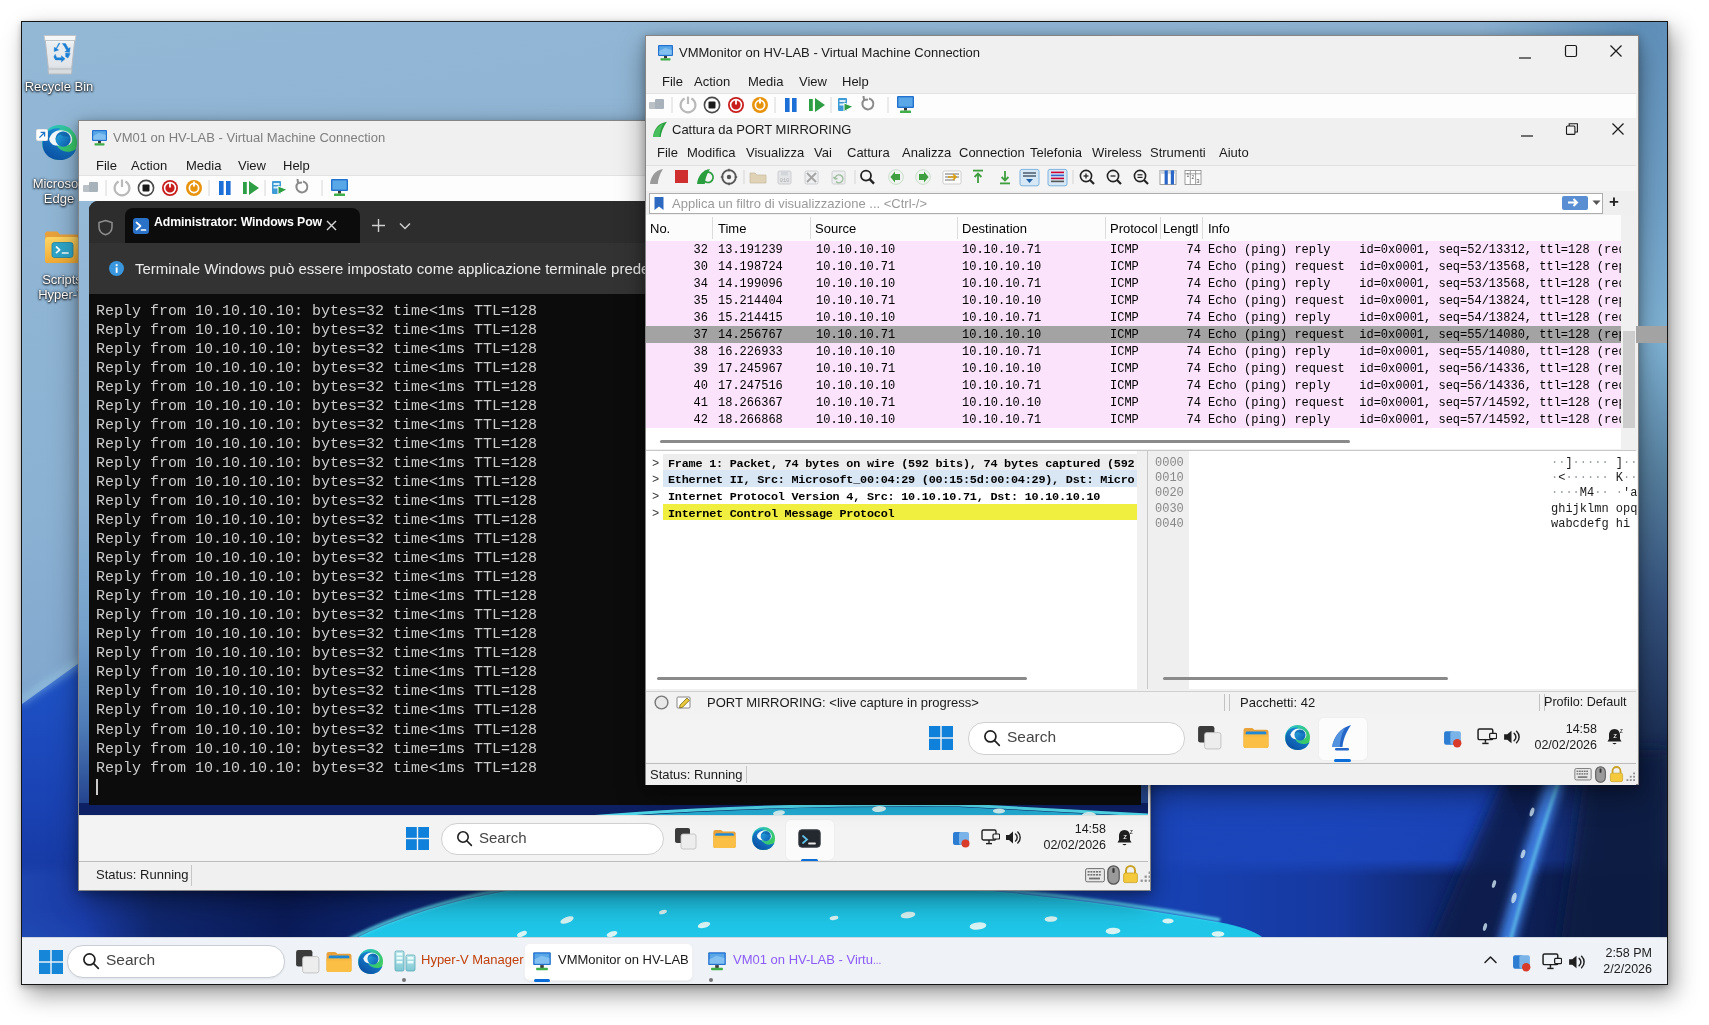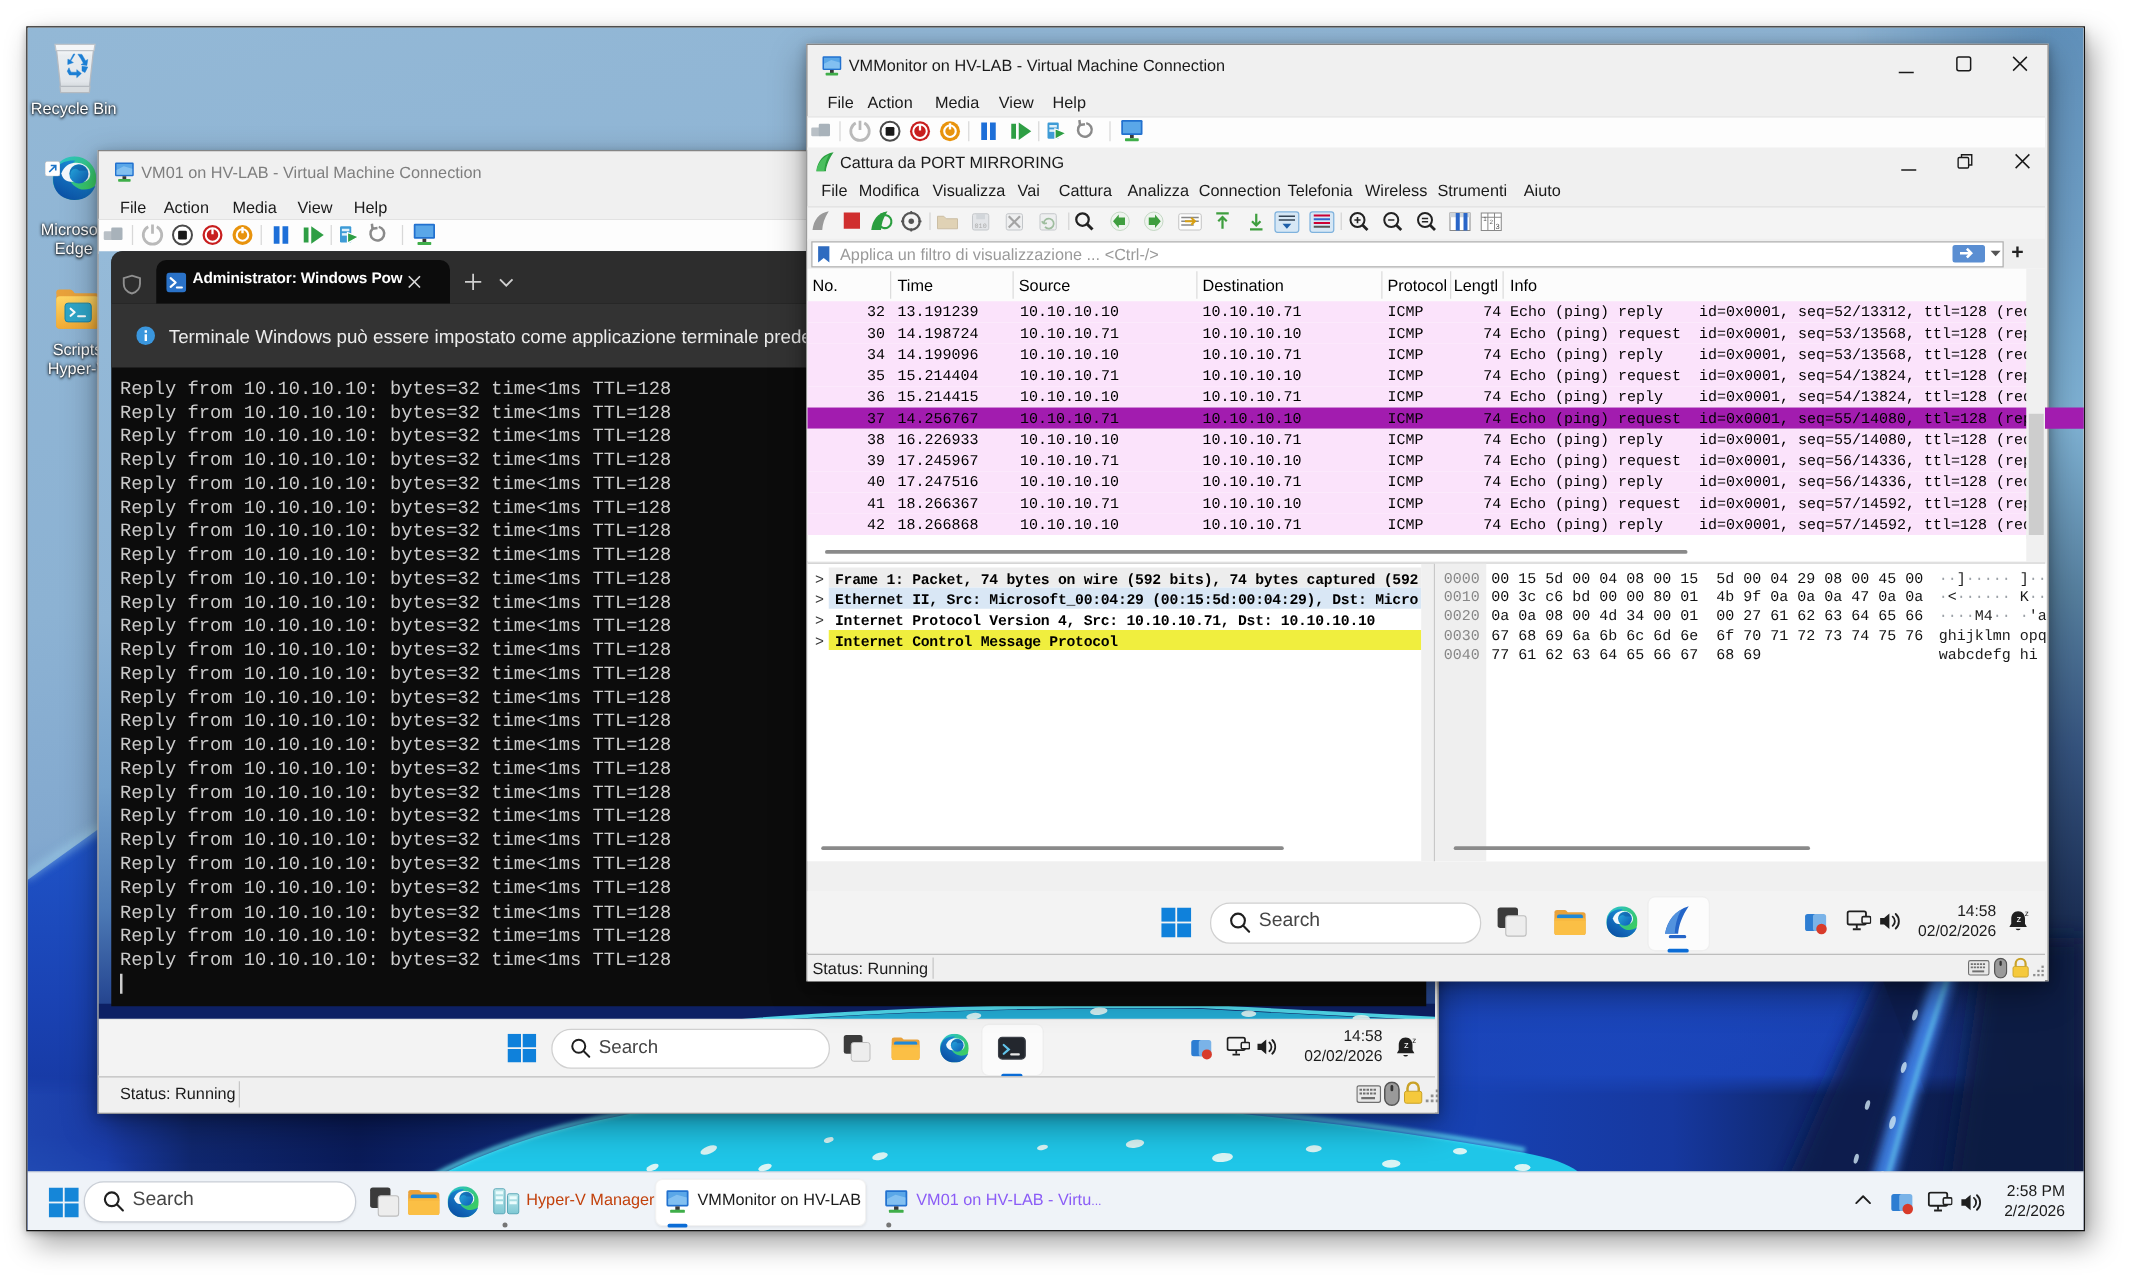--- a/index.html
+++ b/index.html
@@ -689,21 +689,21 @@
 </div>
 <div class="ab" style="left:0;top:68px;width:975px;height:17px;background:#fbe3fb">
 <span class="ab mono" style="left:0;top:2px;width:62px;text-align:right;font-size:12px">36</span>
 <span class="ab mono" style="left:72px;top:2px;font-size:12px">15.214415</span>
 <span class="ab mono" style="left:170px;top:2px;font-size:12px">10.10.10.10</span>
 <span class="ab mono" style="left:316px;top:2px;font-size:12px">10.10.10.71</span>
 <span class="ab mono" style="left:464px;top:2px;font-size:12px">ICMP</span>
 <span class="ab mono" style="left:495px;top:2px;width:60px;text-align:right;font-size:12px">74</span>
 <span class="ab mono" style="left:562px;top:2px;font-size:12px;width:420px;overflow:hidden;display:inline-block">Echo (ping) reply    id=0x0001, seq=54/13824, ttl=128 (reque</span>
 </div>
-<div class="ab" style="left:0;top:85px;width:1052px;height:17px;background:#a21caf">
+<div class="ab" style="left:0;top:85px;width:1052px;height:17px;background:#a3a3a3">
 <span class="ab mono" style="left:0;top:2px;width:62px;text-align:right;font-size:12px">37</span>
 <span class="ab mono" style="left:72px;top:2px;font-size:12px">14.256767</span>
 <span class="ab mono" style="left:170px;top:2px;font-size:12px">10.10.10.71</span>
 <span class="ab mono" style="left:316px;top:2px;font-size:12px">10.10.10.10</span>
 <span class="ab mono" style="left:464px;top:2px;font-size:12px">ICMP</span>
 <span class="ab mono" style="left:495px;top:2px;width:60px;text-align:right;font-size:12px">74</span>
 <span class="ab mono" style="left:562px;top:2px;font-size:12px;width:420px;overflow:hidden;display:inline-block">Echo (ping) request  id=0x0001, seq=55/14080, ttl=128 (reply</span>
 </div>
 <div class="ab" style="left:0;top:102px;width:975px;height:17px;background:#fbe3fb">
 <span class="ab mono" style="left:0;top:2px;width:62px;text-align:right;font-size:12px">38</span>
@@ -760,26 +760,41 @@
     <div class="ab" style="left:17px;top:3px;width:474px;height:16.7px;background:#ededed"></div>
     <div class="ab" style="left:17px;top:19.7px;width:474px;height:16.7px;background:#d9e7f5"></div>
     <div class="ab" style="left:17px;top:53.1px;width:474px;height:16.7px;background:#f0ee3e"></div>
     <div class="ab mono" style="left:22px;top:5px;font-size:11.8px;line-height:16.7px;color:#000;font-weight:bold;width:472px;overflow:hidden;letter-spacing:-0.22px">Frame 1: Packet, 74 bytes on wire (592 bits), 74 bytes captured (592<br>Ethernet II, Src: Microsoft_00:04:29 (00:15:5d:00:04:29), Dst: Micro<br>Internet Protocol Version 4, Src: 10.10.10.71, Dst: 10.10.10.10<br>Internet Control Message Protocol</div>
     <div class="ab" style="left:11px;top:226px;width:370px;height:3.4px;background:#8a8a8a;border-radius:2px"></div>
     <div class="ab" style="left:491px;top:0;width:10px;height:238px;background:#f0f0f0"></div>
 
     <div class="ab" style="left:501px;top:0;width:489px;height:238px;background:#fff;border-left:1px solid #c8c8c8">
       <div class="ab" style="left:0;top:0;width:41px;height:238px;background:#efefef"></div>
       <div class="ab mono" style="left:7px;top:5px;font-size:12px;line-height:15.4px;color:#888">0000<br>0010<br>0020<br>0030<br>0040</div>
-      <div class="ab mono" style="left:45px;top:5px;font-size:12px;line-height:15.4px;color:#111">00 15 5d 00 04 08 00 15  5d 00 04 29 08 00 45 00<br>00 3c c6 bd 00 00 80 01  4b 9f 0a 0a 0a 47 0a 0a<br>0a 0a 08 00 4d 34 00 01  00 27 61 62 63 64 65 66<br>67 68 69 6a 6b 6c 6d 6e  6f 70 71 72 73 74 75 76<br>77 61 62 63 64 65 66 67  68 69</div>
       <div class="ab mono" style="left:403px;top:5px;font-size:12px;line-height:15.4px;color:#1a1a1a;width:86px;overflow:hidden"><span style="color:#9aa0a6">··</span>]<span style="color:#9aa0a6">·····</span> ]<span style="color:#9aa0a6">··</span>)E<br><span style="color:#9aa0a6">·</span>&lt;<span style="color:#9aa0a6">······</span> K<span style="color:#9aa0a6">····</span>G<br><span style="color:#9aa0a6">····</span>M4<span style="color:#9aa0a6">··</span> <span style="color:#9aa0a6">·</span>'abcdef<br>ghijklmn opqrstuv<br>wabcdefg hi</div>
       <div class="ab" style="left:15px;top:226px;width:285px;height:3.4px;background:#8a8a8a;border-radius:2px"></div>
     </div>
   </div>
 
+  <div class="ab" style="left:0;top:573px;width:990px;height:21.5px;background:#f2f2f2;border-top:1px solid #d0d0d0">
+    <svg class="ab" style="left:8px;top:3px" width="15" height="15" viewBox="0 0 15 15">
+            <circle cx="7.5" cy="7.5" r="6.4" fill="#e8e8e8" stroke="#777" stroke-width="1.4"></circle>
+          </svg>
+    <svg class="ab" style="left:30px;top:3px" width="16" height="15" viewBox="0 0 16 15">
+            <rect x="1" y="2" width="13" height="11" rx="1" fill="#fff" stroke="#888" stroke-width="1"></rect>
+            <path d="M4,10 L11,3 L13.4,5.4 L6.4,12.4 L3.6,12.8 Z" fill="#e8c83c" stroke="#6a5a14" stroke-width="0.7"></path>
+          </svg>
+    <div class="ab" style="left:61px;top:3px;font-size:13px;color:#1a1a1a">PORT MIRRORING: &lt;live capture in progress&gt;</div>
+    <div class="ab" style="left:578px;top:2px;width:1px;height:17px;background:#c2c2c2"></div>
+    <div class="ab" style="left:583px;top:2px;width:1px;height:17px;background:#c2c2c2"></div>
+    <div class="ab" style="left:594px;top:3px;font-size:13px;color:#1a1a1a">Pacchetti: 42</div>
+    <div class="ab" style="left:893px;top:2px;width:1px;height:17px;background:#c2c2c2"></div>
+    <div class="ab" style="left:898px;top:2px;width:1px;height:17px;background:#c2c2c2"></div>
+    <div class="ab" style="left:898px;top:3px;font-size:12.6px;color:#1a1a1a">Profilo: Default</div>
+  </div>
 
   <div class="ab" style="left:0;top:594.5px;width:990px;height:49.5px;background:#f3f3f3">
     <svg class="ab" style="left:283px;top:13px" width="24" height="24" viewBox="0 0 23 23">
             <rect width="10.8" height="10.8" fill="#0f81db"></rect>
             <rect x="12.2" width="10.8" height="10.8" fill="#0f81db"></rect>
             <rect y="12.2" width="10.8" height="10.8" fill="#0f81db"></rect>
             <rect x="12.2" y="12.2" width="10.8" height="10.8" fill="#0f81db"></rect>
           </svg>
     <div class="ab" style="left:322px;top:9px;width:215px;height:31px;background:#fff;border:1px solid #d0d0d0;border-radius:16px"></div>
     <svg class="ab" style="left:337px;top:16px" width="18" height="18" viewBox="0 0 17 17">

